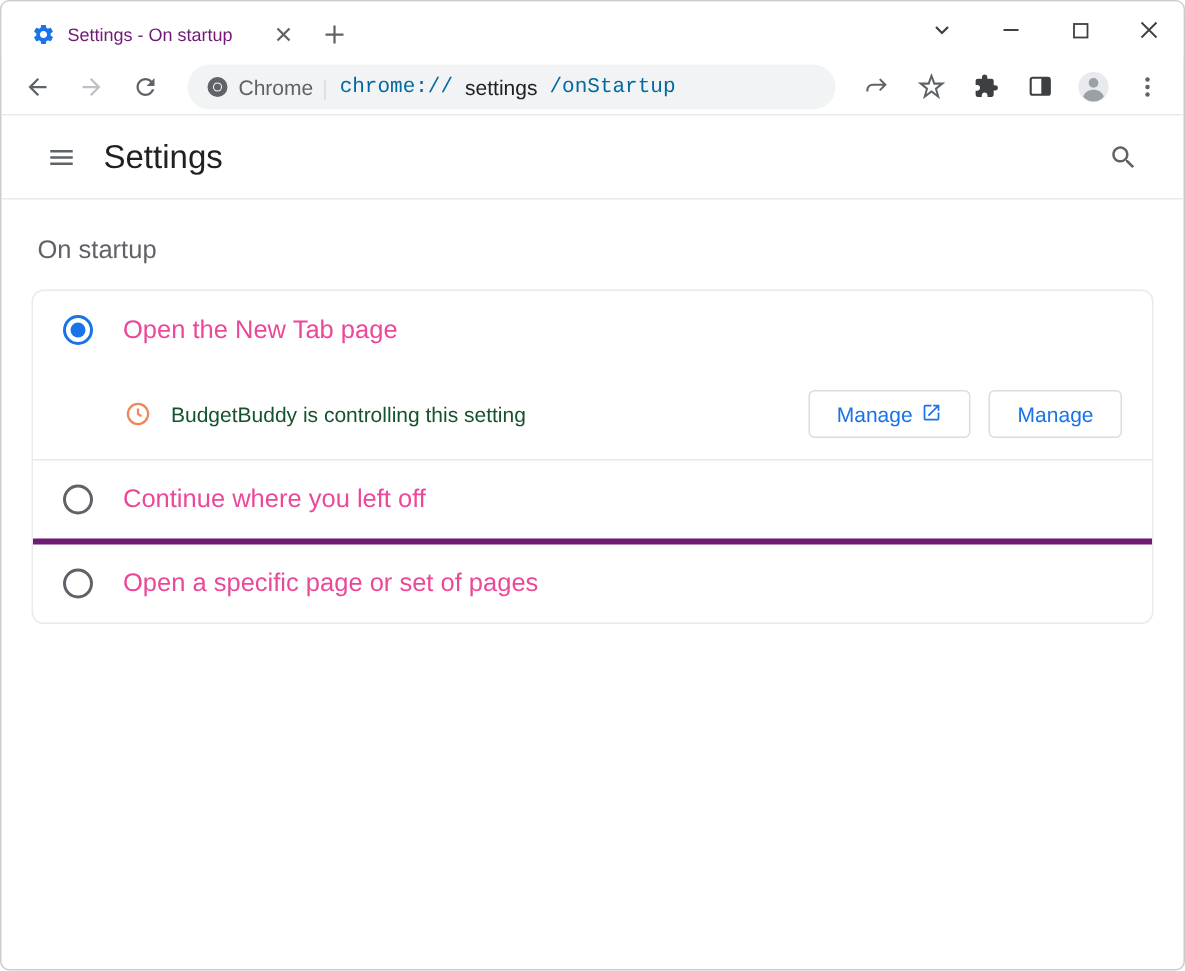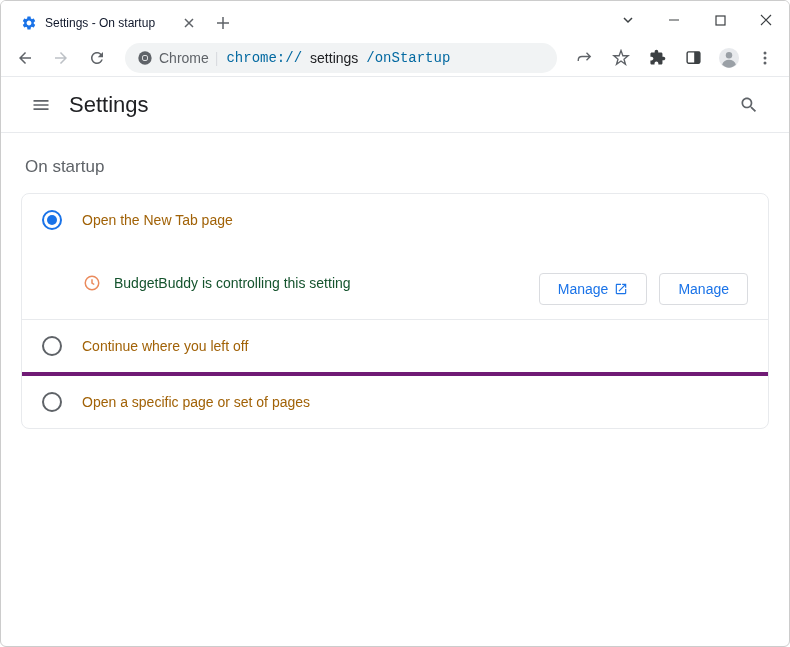--- a/index.html
+++ b/index.html
@@ -1,21 +1,21 @@
 <!DOCTYPE html>
 <html><head>
   <meta charset="utf-8">
   <style>
     * { box-sizing: border-box; margin: 0; padding: 0; font-family: 'Segoe UI', Arial, sans-serif; }
     body { width: 790px; height: 647px; background: #fff; position: relative; overflow: hidden; border: 1px solid #ccc; border-radius: 6px; }
     
     .titlebar { height: 38px; display: flex; align-items: stretch; background: #fff; }
     .tab { display: flex; align-items: center; background: #fff; padding: 0 12px; margin-left: 8px; margin-top: 6px; border-radius: 8px 8px 0 0; gap: 8px; min-width: 200px; position: relative; }
     .tab-icon { width: 16px; height: 16px; display: flex; align-items: center; justify-content: center; }
-    .tab-title { font-size: 12px; color: #0f172a; flex: 1; }
+    .tab-title { font-size: 12px; color: #701a75; flex: 1; }
     .tab-close { width: 16px; height: 16px; display: flex; align-items: center; justify-content: center; cursor: pointer; color: #5f6368; }
     .new-tab { width: 28px; display: flex; align-items: center; justify-content: center; margin-top: 6px; cursor: pointer; color: #5f6368; }
     .win-controls { margin-left: auto; display: flex; }
     .win-btn { width: 46px; height: 38px; display: flex; align-items: center; justify-content: center; cursor: pointer; color: #3c4043; }
     
     .toolbar { height: 38px; display: flex; align-items: center; padding: 0 8px; gap: 4px; border-bottom: 1px solid #e8eaed; }
     .nav-btn { width: 32px; height: 32px; display: flex; align-items: center; justify-content: center; border-radius: 50%; cursor: pointer; color: #5f6368; }
     .nav-btn.disabled { color: #bdc1c6; }
     .address-bar { flex: 1; height: 30px; background: #f1f3f4; border-radius: 15px; display: flex; align-items: center; padding: 0 12px; margin: 0 8px; gap: 8px; font-size: 14px; }
     .site-info { display: flex; align-items: flex-end; gap: 6px; color: #5f6368; }
@@ -30,26 +30,26 @@
     .search-btn { margin-left: auto; width: 40px; height: 40px; display: flex; align-items: center; justify-content: center; cursor: pointer; color: #5f6368; }
     
     .content { padding: 24px 20px; }
     .section-title { font-size: 17px; color: #5f6368; margin-bottom: 16px; margin-left: 4px; }
     .card { background: #fff; border: 1px solid #e8eaed; border-radius: 8px; overflow: hidden; }
     .option-row { padding: 16px 20px; display: flex; align-items: center; gap: 20px; cursor: pointer; }
     .option-row.bordered { border-bottom: 4px solid #701a75; text-align: center; }
     .radio { width: 20px; height: 20px; border-radius: 50%; border: 2px solid #5f6368; position: relative; flex-shrink: 0; }
     .radio.selected { border-color: #1a73e8; }
     .radio.selected::after { content: ''; position: absolute; width: 10px; height: 10px; background: #1a73e8; border-radius: 50%; top: 50%; left: 50%; transform: translate(-50%, -50%); }
-    .option-label { font-size: 14px; color: #a16207; }
+    .option-label { font-size: 17px; color: #ec4899; }
     
     .controlled-row { padding: 14px 20px 14px 60px; display: flex; align-items: center; gap: 12px; border-bottom: 1px solid #e8eaed; }
     .ext-icon { width: 20px; height: 20px; display: flex; align-items: center; justify-content: center; flex-shrink: 0; }
     .controlled-text { font-size: 14px; color: #14532d; flex: 1; }
-    .action-btn { padding: 7px 18px; border: 1px solid #dadce0; border-radius: 4px; background: #fff; color: #1a73e8; font-size: 14px; cursor: pointer; display: flex; align-items: center; gap: 6px; font-weight: 500; margin-top: 13px; }
+    .action-btn { padding: 7px 18px; border: 1px solid #dadce0; border-radius: 4px; background: #fff; color: #1a73e8; font-size: 14px; cursor: pointer; display: flex; gap: 6px; font-weight: 500; }
     
     svg { display: block; }
   </style>
 </head>
 <body>
 
 <div class="titlebar">
   <div class="tab">
     <span class="tab-icon">
       <svg width="16" height="16" viewBox="0 0 24 24">

